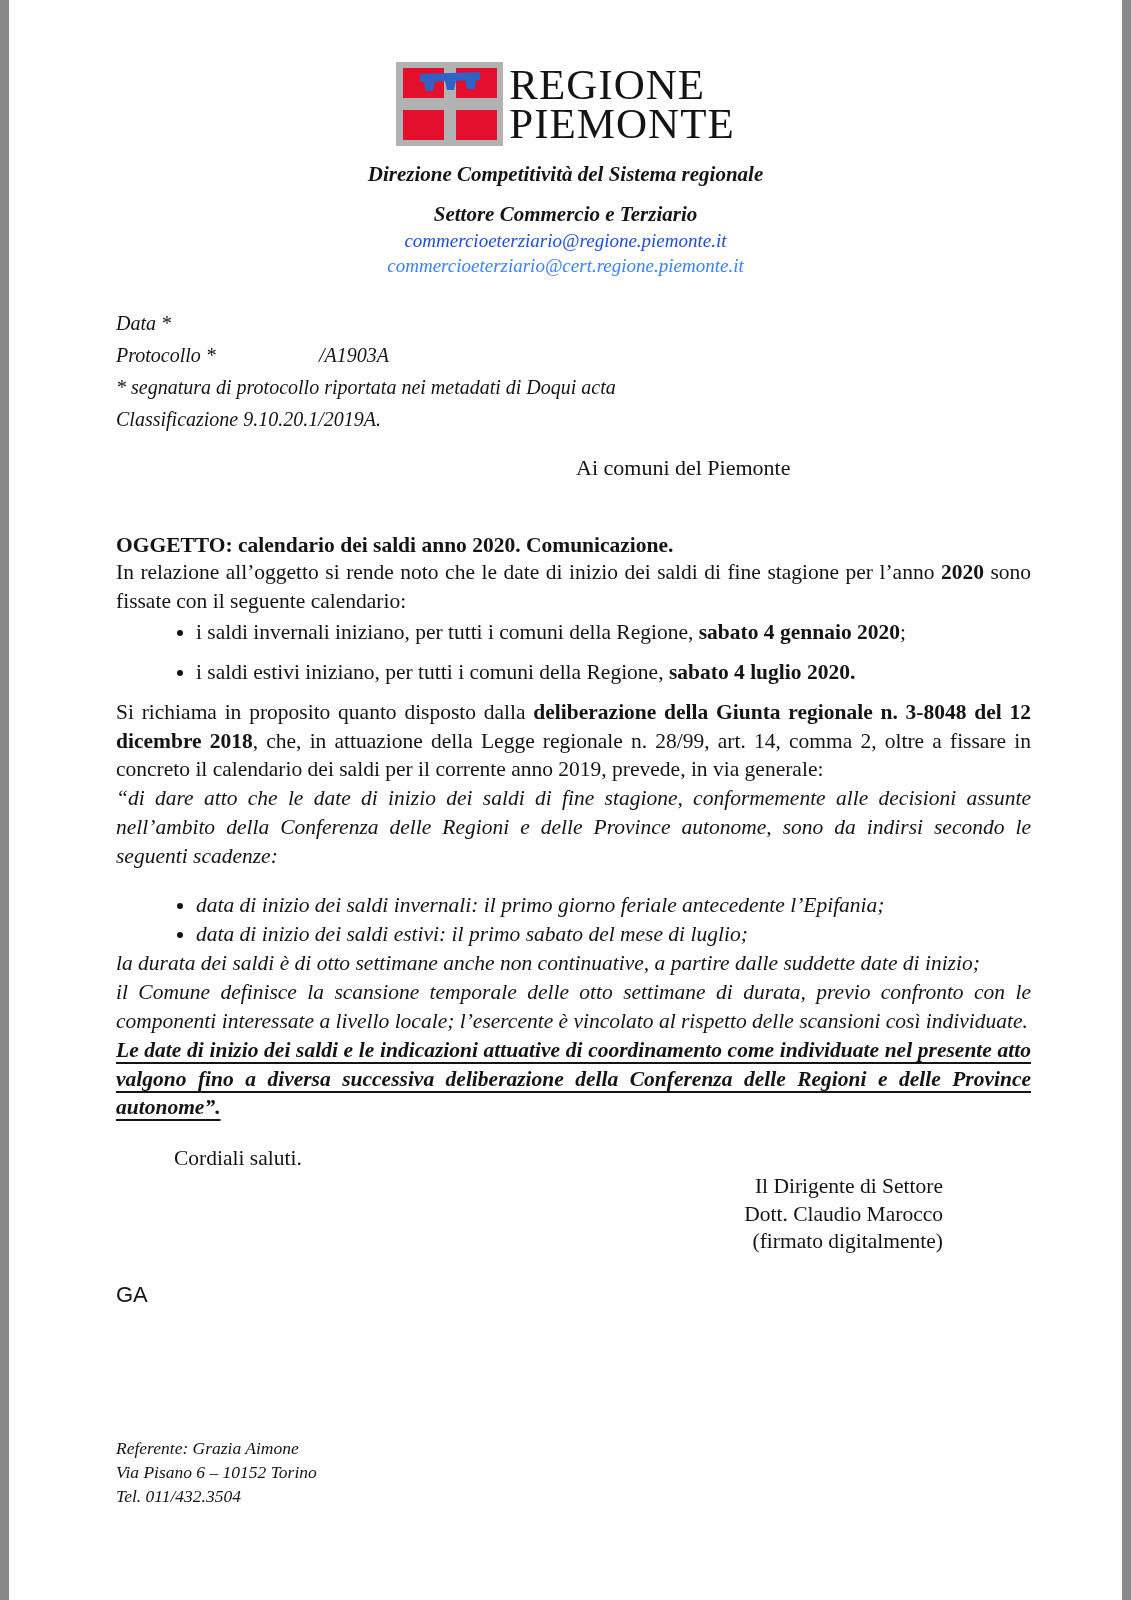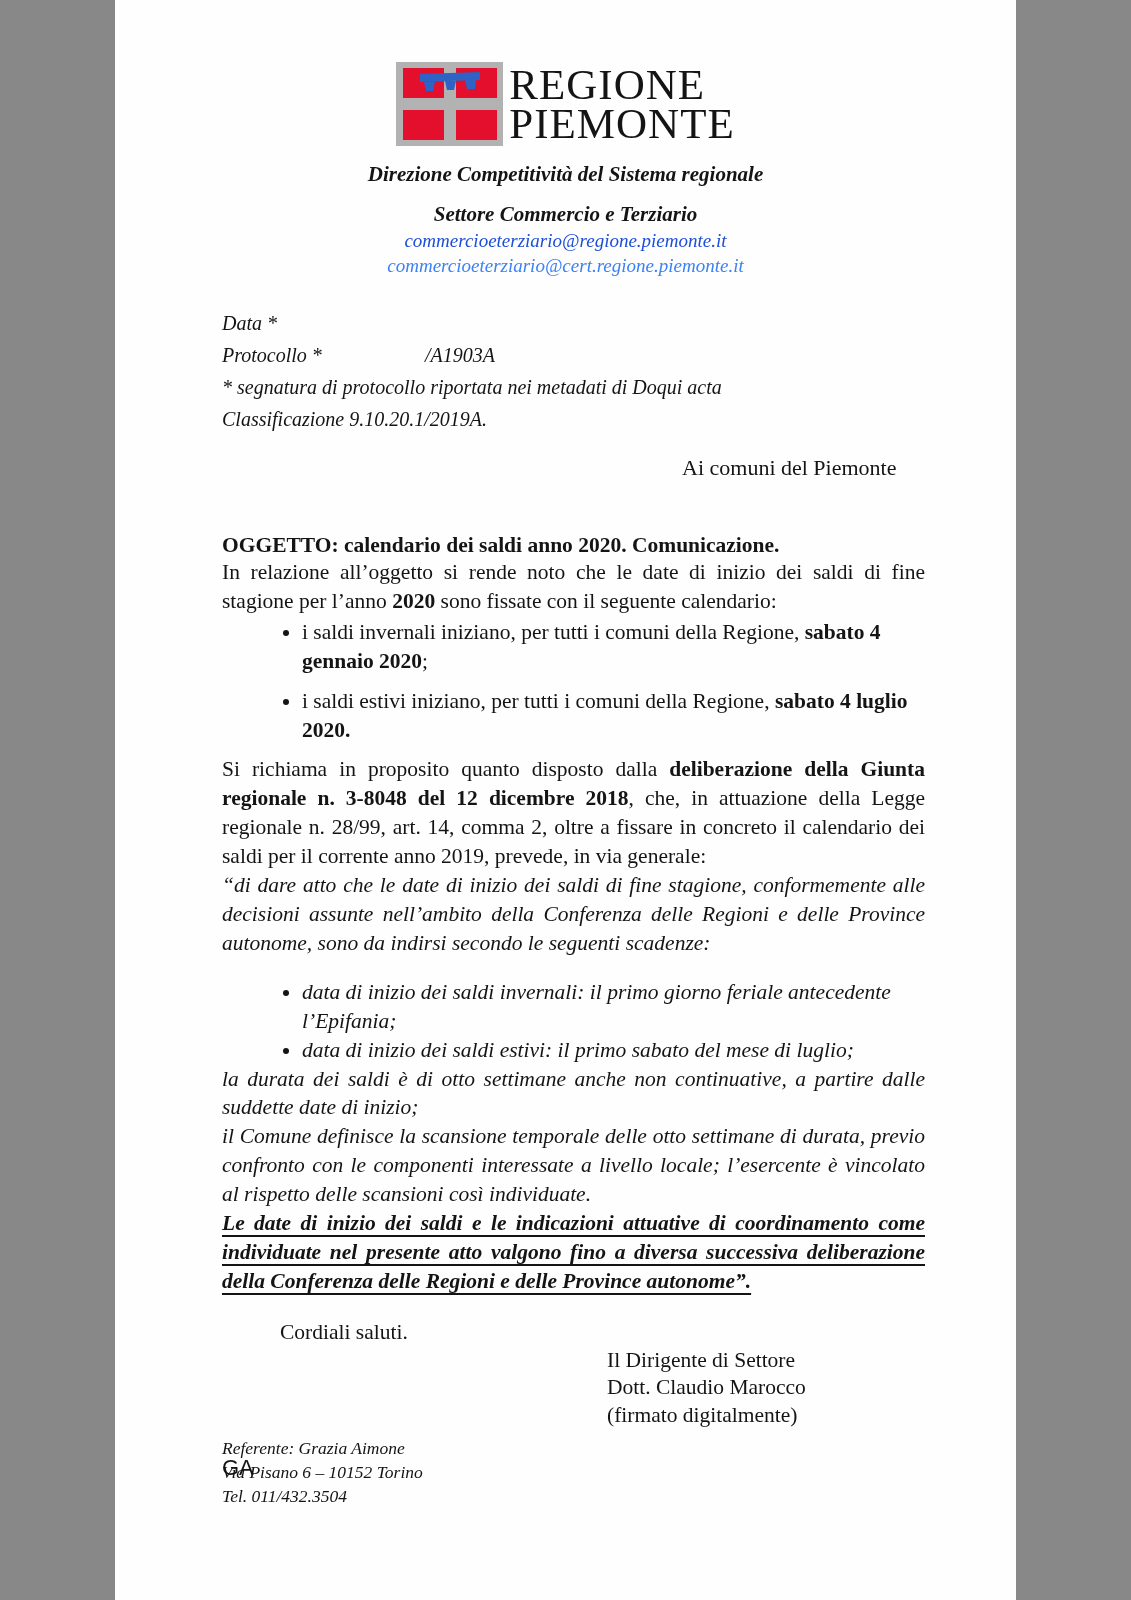--- a/index.html
+++ b/index.html
@@ -1,17 +1,17 @@
 <!DOCTYPE html>
 <html><head>
 <meta charset="utf-8">
 <style>
   html, body { margin: 0; padding: 0; background: #888; }
   .page {
-    width: 901px; height: 1600px;
+    width: 1113px; height: 1600px;
     margin: 0 auto;
     background: #fefefe;
     position: relative;
     overflow: hidden;
     font-family: "Liberation Serif", serif;
     color: #141414;
   }
   .content { padding: 0 91px 0 107px; }
 
   
@@ -46,21 +46,21 @@
   .mt-comune   { margin-top: 14px; }
   .final-note  {
     margin-top: 20px; font-weight: bold; font-style: italic;
     text-decoration: underline; text-underline-offset: 5px;
   }
 
   
   .salutation { margin-top: 24px; font-size: 21.5px; padding-left: 58px; }
   .signature  {
     width: 230px; margin: 2px 88px 0 auto;
-    text-align: left; font-size: 21.5px; line-height: 1.28;
+    text-align: right; font-size: 21.5px; line-height: 1.28;
   }
   .initials { margin-top: 26px; font-family: "Liberation Sans", sans-serif; font-size: 22px; }
 
   
   .footer {
     position: absolute; left: 107px; top: 1436px;
     font-style: italic; font-size: 17.5px; line-height: 24px;
   }
 </style>
 </head>

